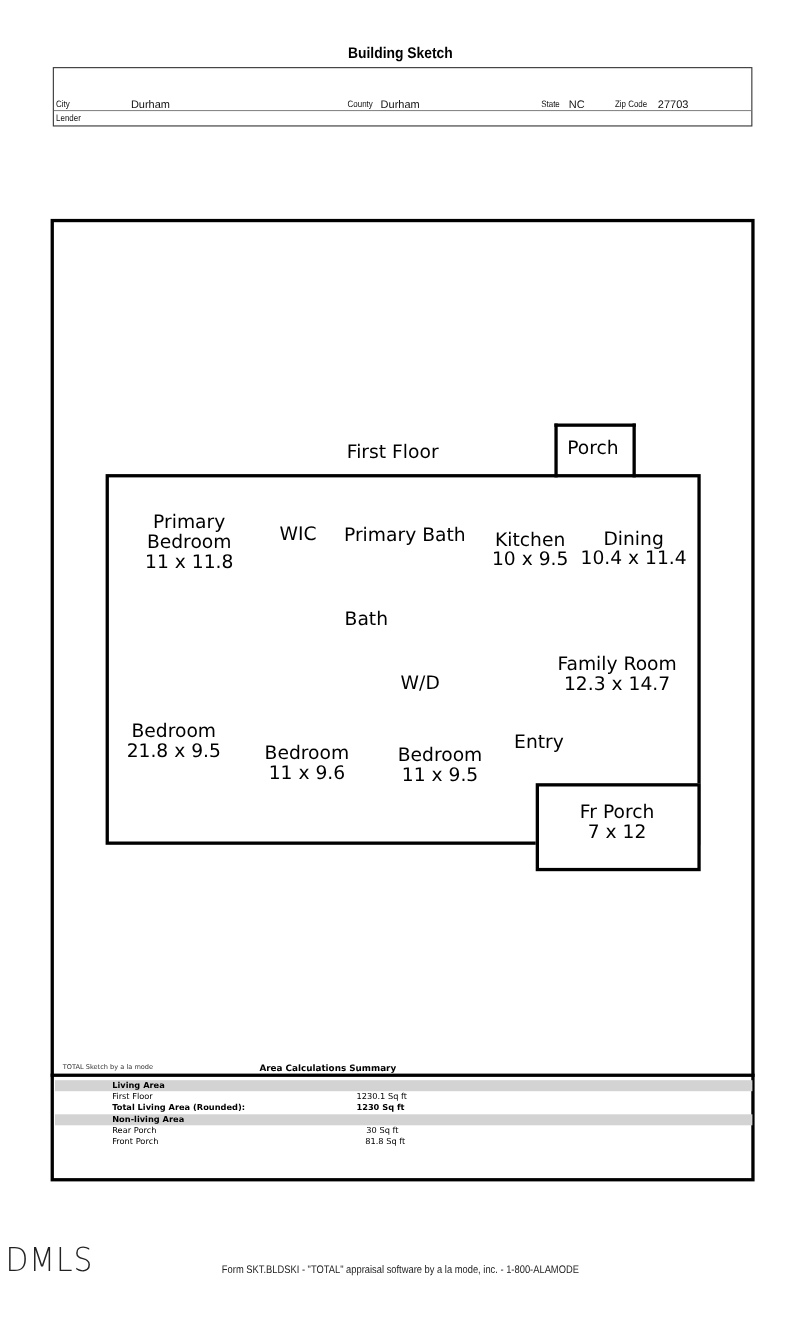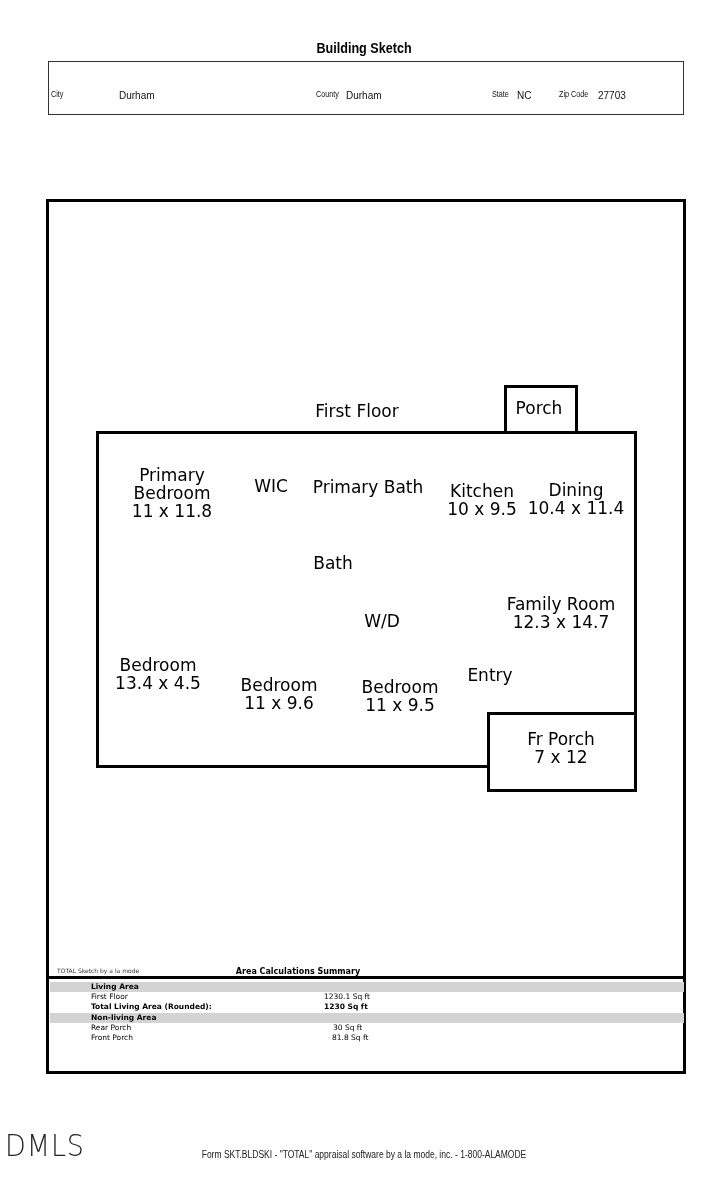--- a/index.html
+++ b/index.html
@@ -12,41 +12,45 @@
   .lbl { position:absolute; font-size:8.5px; top:1px; transform:scaleX(0.85); transform-origin:left; color:#111; }
   .val { position:absolute; font-size:10px; top:2px; color:#111; }
   #frame { left:46px; top:199px; width:640px; height:875px; border:3px solid #000; box-sizing:border-box; }
   .wall { position:absolute; border:3px solid #000; box-sizing:border-box; background:transparent; }
   .room { position:absolute; text-align:center; font-size:17px; line-height:18px; white-space:nowrap; transform:translateX(-50%); }
   #summary-divider { left:46px; top:976px; width:640px; height:3px; background:#000; }
   #summary-credit { left:57px; top:967px; font-size:6px; color:#333; }
   #summary-title { left:0; width:596px; top:967px; text-align:center; font-size:8px; font-weight:bold; }
   .srow { position:absolute; left:50px; width:634px; height:10px; font-size:7.5px; line-height:10px; }
   .srow.hdr { background:#d3d3d3; font-weight:bold; }
-  .srow .n { position:absolute; left:5px;padding-left:36px; }
+  .srow .n { position:absolute; left:16px;padding-left:36px; }
   .srow .v { position:absolute; left:274px; }
   .srow.bold { font-weight:bold; }
   #dmls { left:5px; top:1128px; font-family:"DejaVu Sans", sans-serif; font-size:30px; font-weight:200; letter-spacing:1px; color:#222; transform:scaleX(0.9); transform-origin:left; }
   #footer { left:0; width:728px; top:1149px; text-align:center; font-family:"Liberation Sans", sans-serif; font-size:10px; transform:scaleX(0.85); color:#222; }
 </style>
 </head>
 <body>
 
 <div id="title" class="abs">Building Sketch</div>
 
 <div id="info-table" class="abs">
   <div class="info-row" style="top:26px;">
     <span class="lbl" style="left:2px;">City</span>
     <span class="val" style="left:70px;">Durham</span>
     <span class="lbl" style="left:267px;">County</span>
     <span class="val" style="left:297px;">Durham</span>
     <span class="lbl" style="left:443px;">State</span>
     <span class="val" style="left:468px;">NC</span>
     <span class="lbl" style="left:510px;">Zip Code</span>
     <span class="val" style="left:549px;">27703</span>
+  </div>
+  <div class="info-row" style="top:39px;">
+    <span class="lbl" style="left:2px;">Lender</span>
+    <span class="val" style="left:70px;"></span>
   </div>
 </div>
 
 <div id="frame" class="abs"></div>
 
 <div class="wall" style="left:96px; top:431px; width:541px; height:337px;"></div>
 <div class="wall" style="left:504px; top:385px; width:74px; height:49px; border-bottom:none;"></div>
 <div class="wall" style="left:487px; top:712px; width:150px; height:80px; background:#fff;"></div>
 
 <div class="room" style="left:357px; top:402px;">First Floor</div>
@@ -76,21 +80,21 @@
 </div>
 <div class="room" style="left:382px; top:612px;">
   <div>W/D</div>
 </div>
 <div class="room" style="left:561px; top:595px;">
   <div>Family Room</div>
   <div>12.3 x 14.7</div>
 </div>
 <div class="room" style="left:158px; top:656px;">
   <div>Bedroom</div>
-  <div>13.4 x 4.5</div>
+  <div>21.8 x 9.5</div>
 </div>
 <div class="room" style="left:279px; top:676px;">
   <div>Bedroom</div>
   <div>11 x 9.6</div>
 </div>
 <div class="room" style="left:400px; top:678px;">
   <div>Bedroom</div>
   <div>11 x 9.5</div>
 </div>
 <div class="room" style="left:490px; top:666px;">

